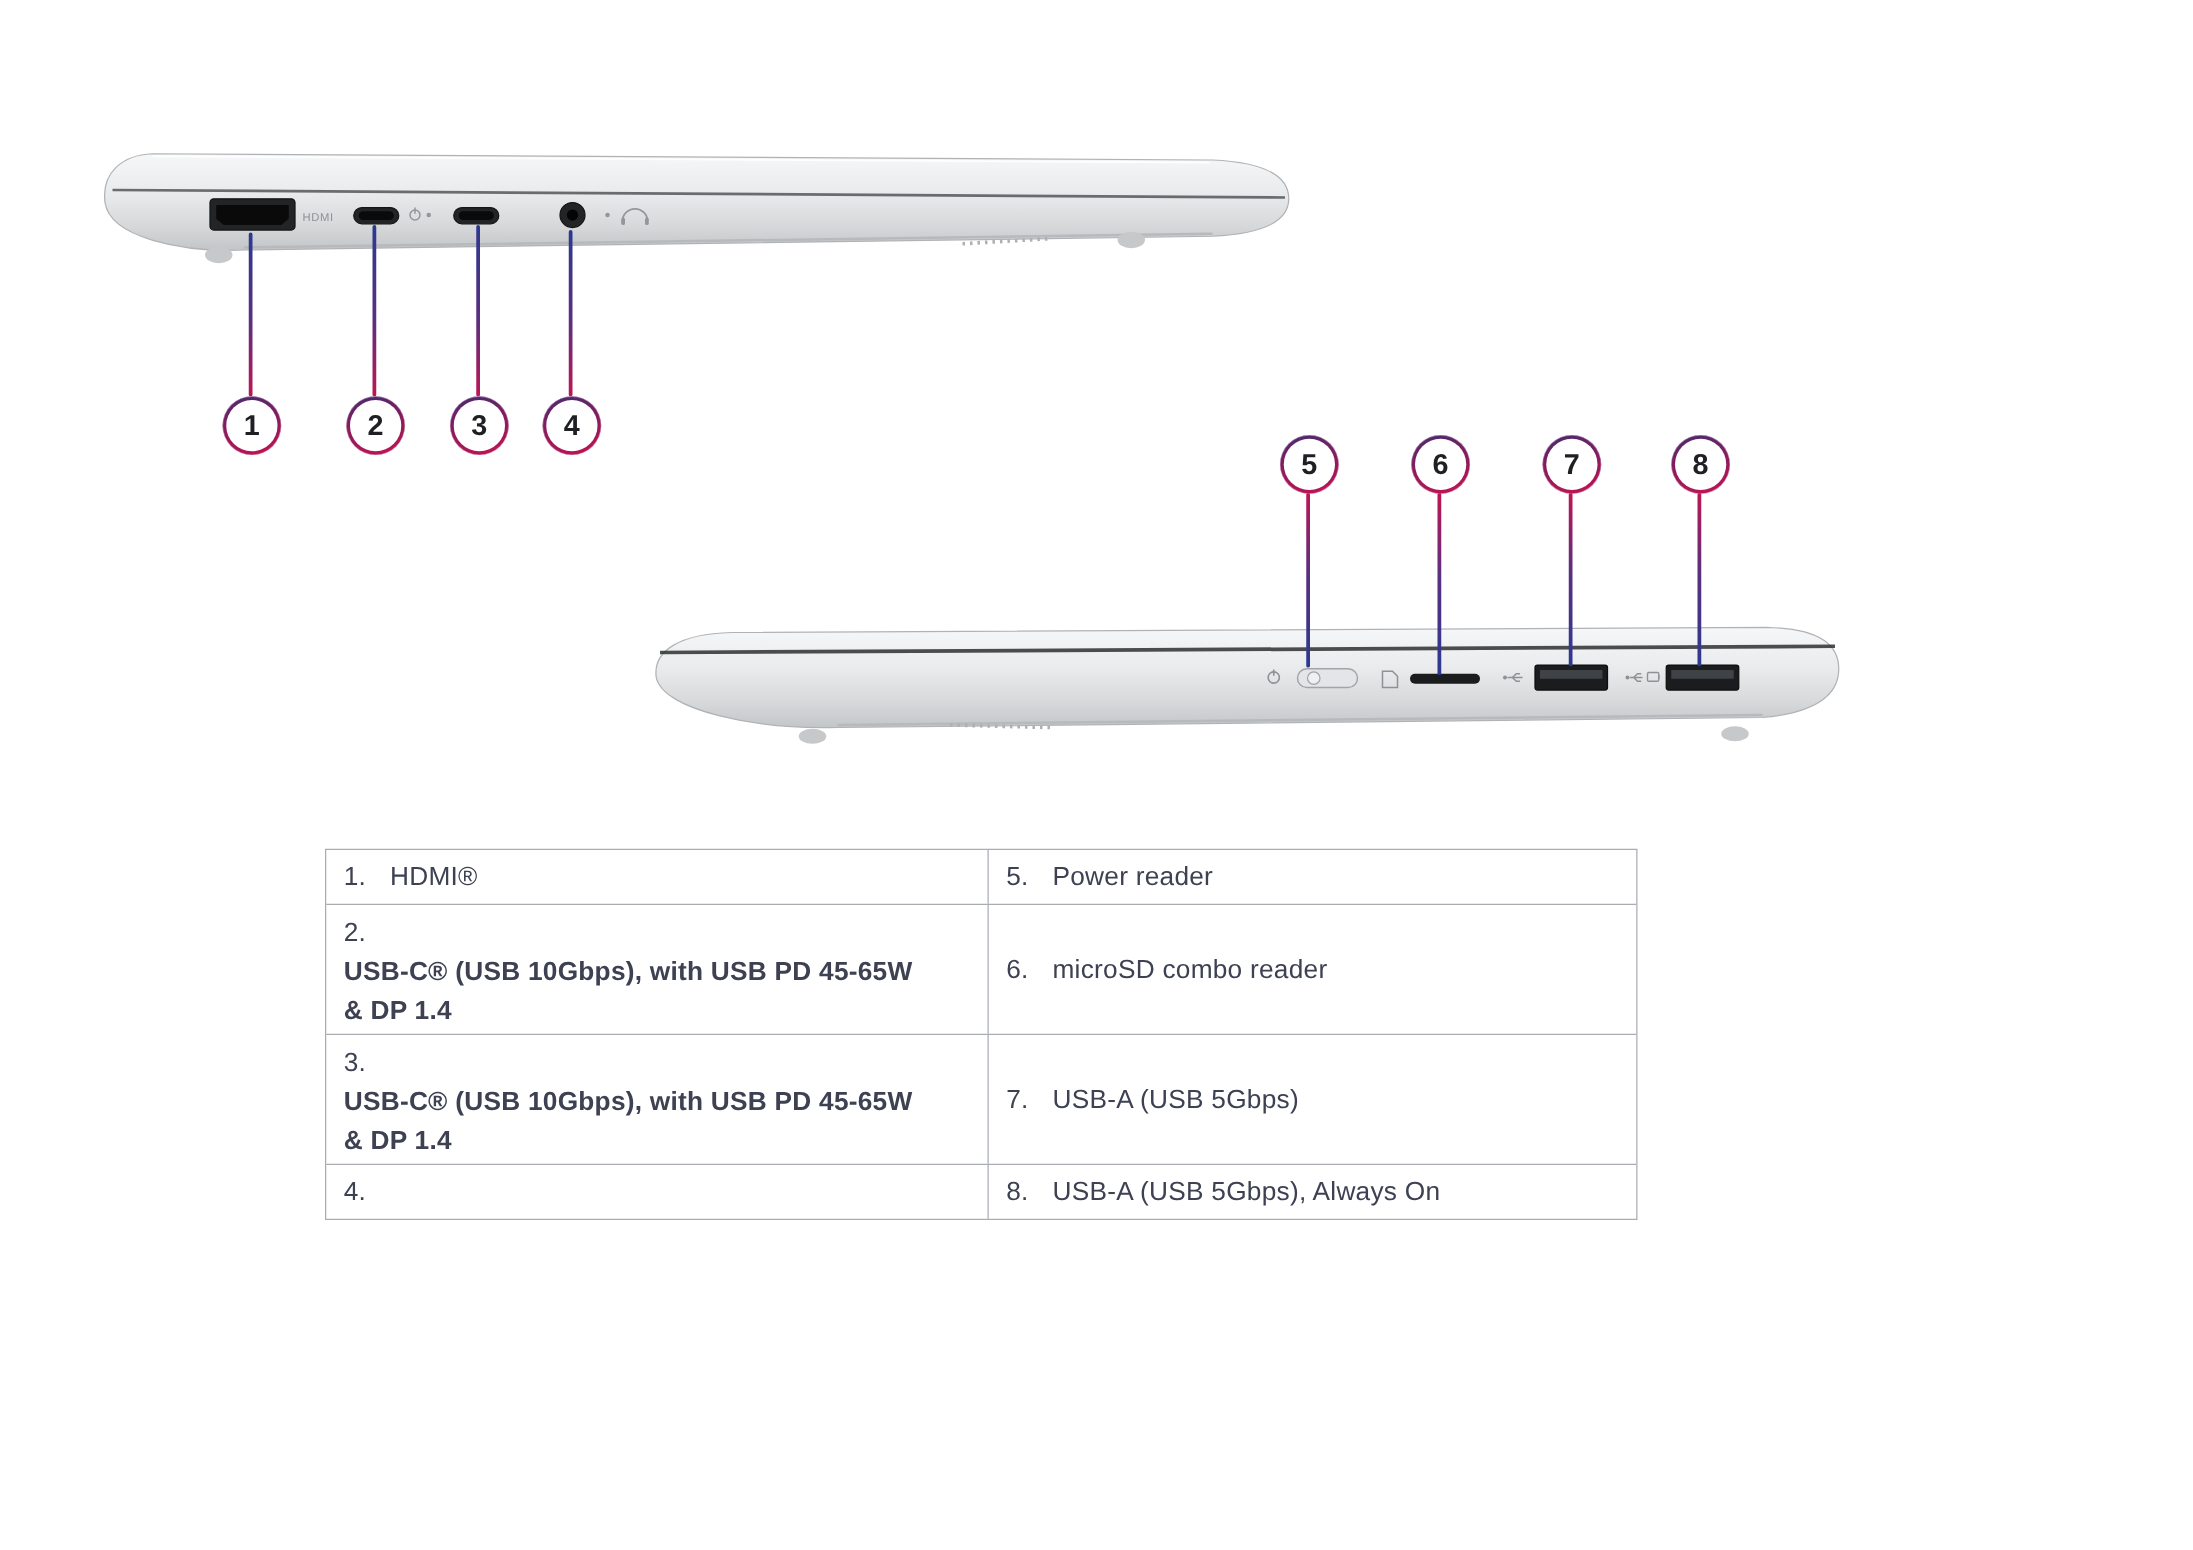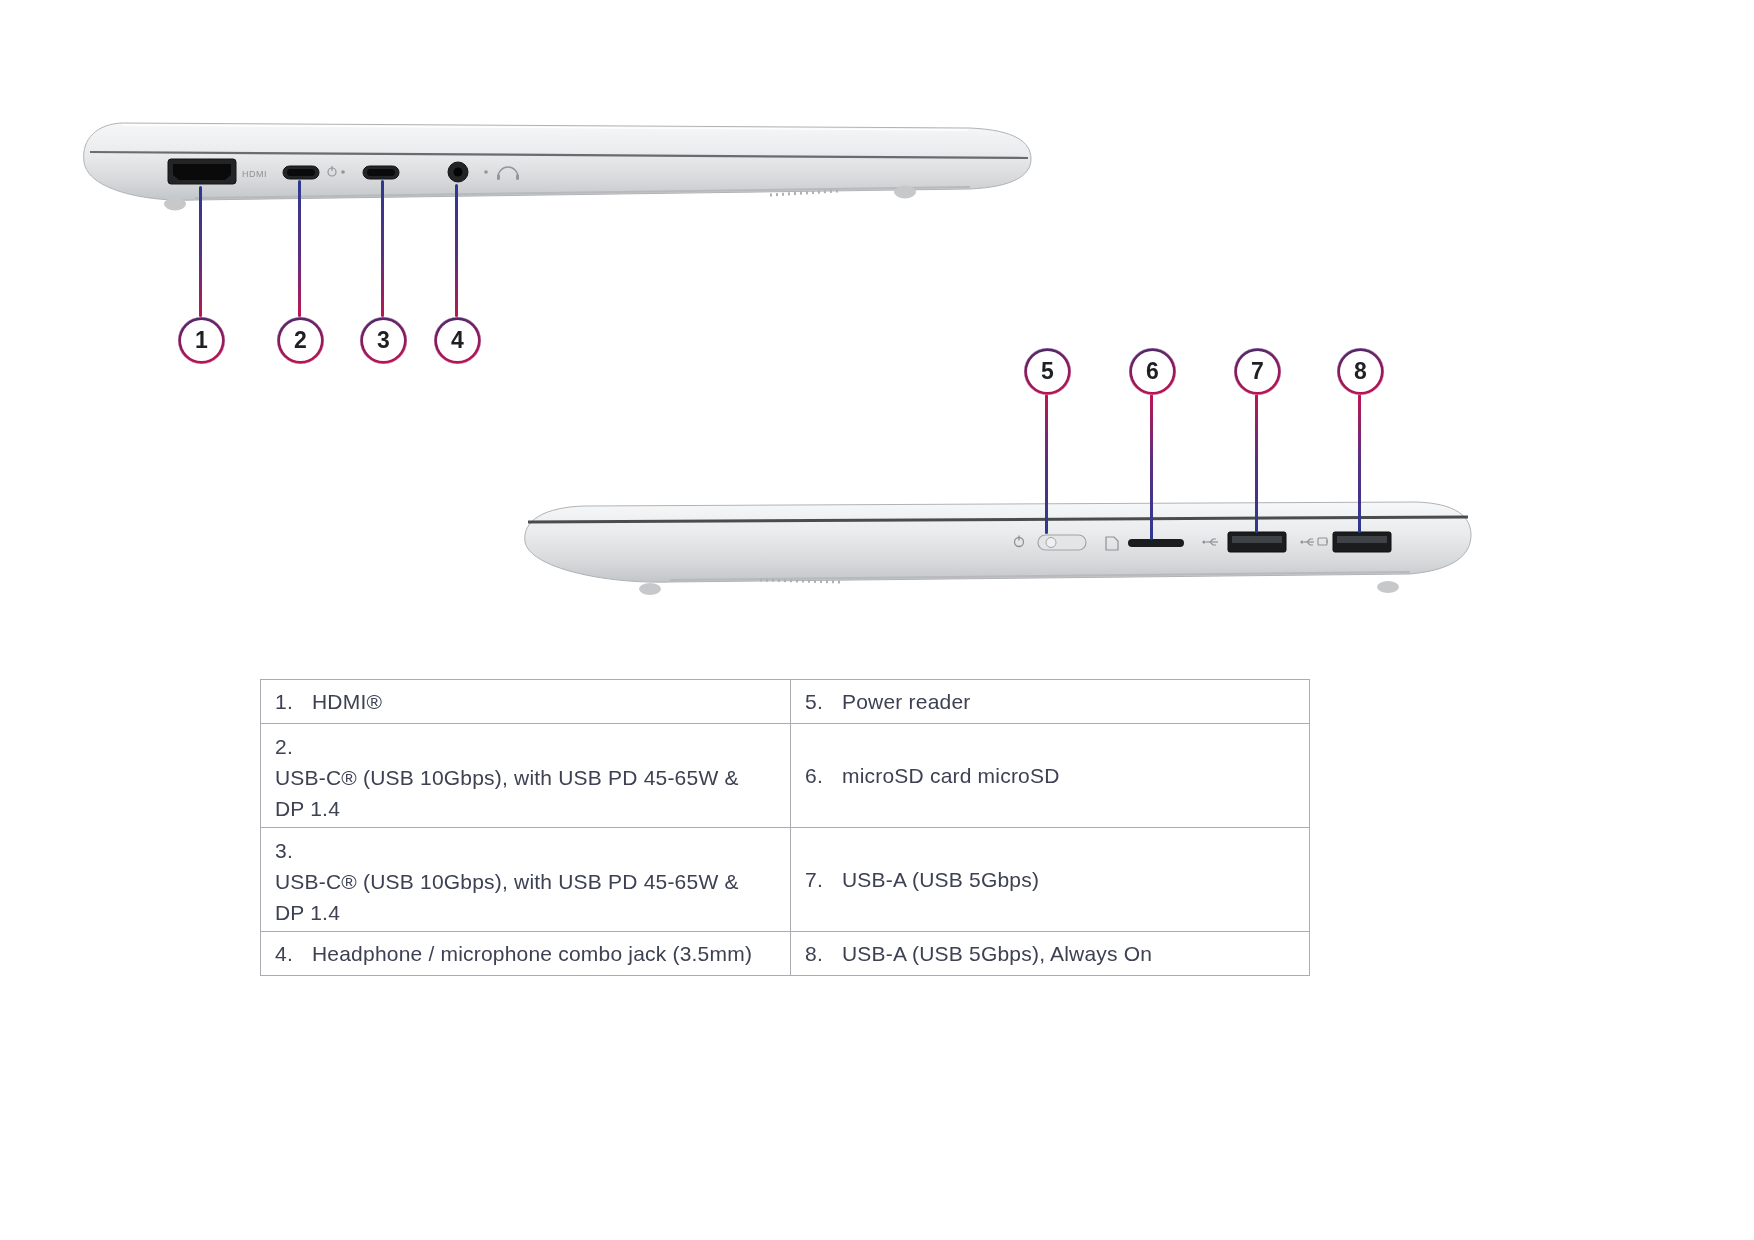--- a/index.html
+++ b/index.html
@@ -41,21 +41,21 @@
     color:var(--text);font-size:21px;box-sizing:border-box;
   }
   .lrow{display:flex;}
   .lrow + .lrow{border-top:1px solid var(--table-border);}
   .lcell{display:flex;align-items:center;padding:0 14px;box-sizing:border-box;letter-spacing:0.2px;}
   .lcell.left{width:530px;border-right:1px solid var(--table-border);}
   .lcell.right{flex:1;}
   .num{display:inline-block;min-width:37px;}
   .lcell.stacked{flex-direction:column;align-items:flex-start;justify-content:flex-start;padding-top:7px;line-height:31px;}
   .lcell.stacked .num{min-width:0;display:block;}
-  .lcell.stacked .txt{display:block;max-width:474px;}
+  .lcell.stacked .txt{display:block;max-width:474px;font-weight:bold;}
 </style>
 </head>
 <body>
 
 <div class="page">
 
   <svg class="laptop laptop-left" width="975" height="110" viewBox="0 0 975 110">
     <defs>
       <linearGradient id="bodyGradL" x1="0" y1="0" x2="0" y2="1">
         <stop offset="0" stop-color="#f6f7f8"></stop>
@@ -205,37 +205,36 @@
         <span class="txt">Power reader</span>
       </div>
     </div>
     <div class="lrow" style="height:103px">
       <div class="lcell left stacked">
         <span class="num">2.</span>
         <span class="txt">USB-C® (USB 10Gbps), with USB PD 45-65W &amp; DP 1.4</span>
       </div>
       <div class="lcell right">
         <span class="num">6.</span>
-        <span class="txt">microSD card microSD</span>
+        <span class="txt">microSD combo reader</span>
       </div>
     </div>
     <div class="lrow" style="height:103px">
       <div class="lcell left stacked">
         <span class="num">3.</span>
         <span class="txt">USB-C® (USB 10Gbps), with USB PD 45-65W &amp; DP 1.4</span>
       </div>
       <div class="lcell right">
         <span class="num">7.</span>
         <span class="txt">USB-A (USB 5Gbps)</span>
       </div>
     </div>
     <div class="lrow" style="height:43px">
       <div class="lcell left">
         <span class="num">4.</span>
-        <span class="txt">Headphone / microphone combo jack (3.5mm)</span>
       </div>
       <div class="lcell right">
         <span class="num">8.</span>
         <span class="txt">USB-A (USB 5Gbps), Always On</span>
       </div>
     </div>
   </div>
 
 </div>
 

